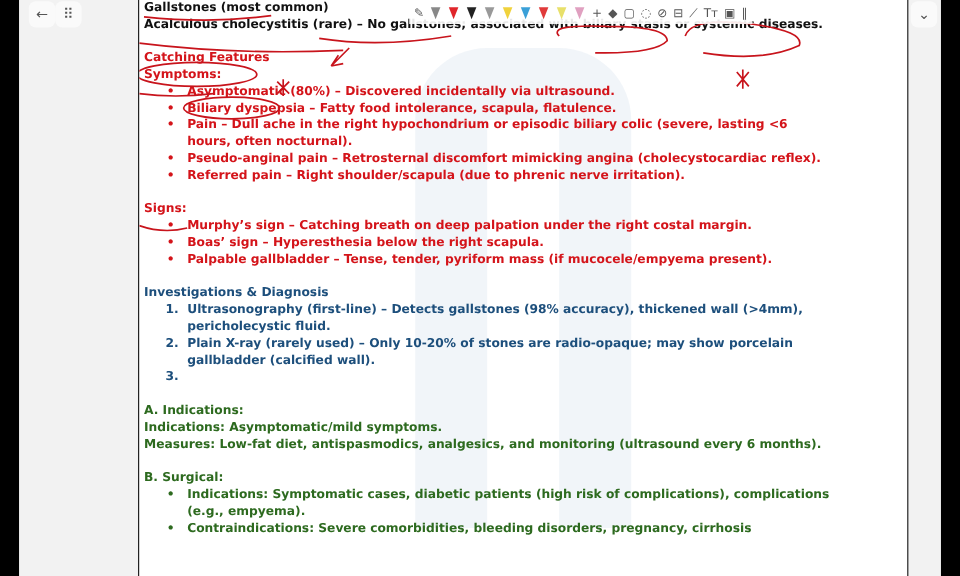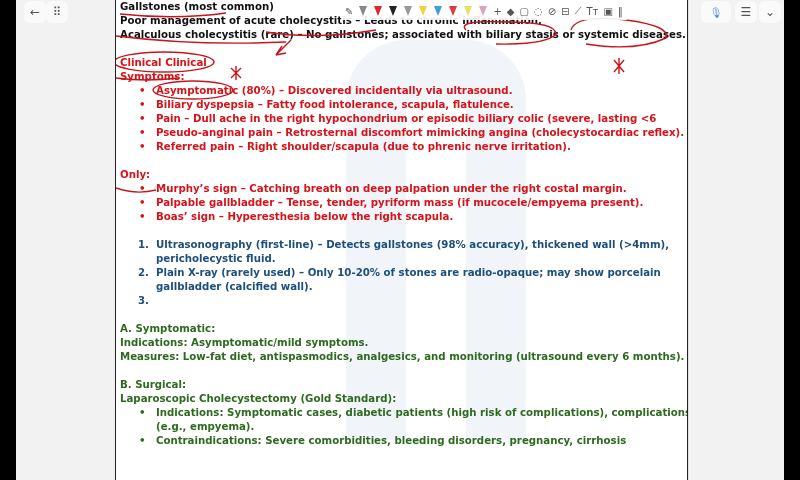--- a/index.html
+++ b/index.html
@@ -1,21 +1,21 @@
 <!DOCTYPE html>
 <html><head>
 <meta charset="utf-8">
 <style>
   *{box-sizing:border-box;margin:0;padding:0}
   html,body{width:800px;height:480px;overflow:hidden;background:#000;font-family:"DejaVu Sans","Liberation Sans",sans-serif}
   .frame{position:absolute;left:16px;top:0;width:768px;height:480px;background:#f2f2f2}
   .leftpanel{position:absolute;left:16px;top:0;width:98px;height:480px;background:#f2f2f2}
   .rightpanel{position:absolute;left:688px;top:0;width:96px;height:480px;background:#f2f2f2;border-left:1px solid #e0e0e0}
   .tbtn{position:absolute;width:22px;height:22px;border-radius:6px;background:#fafafa;display:flex;align-items:center;justify-content:center;color:#555;font-size:12px}
-  .doc{position:absolute;left:115px;top:0;width:573px;height:480px;background:#fff;border-left:1.5px solid #222;border-right:1.5px solid #222;overflow:hidden}
+  .doc{position:absolute;left:115px;top:0;width:642px;height:480px;background:#fff;border-left:1.5px solid #222;border-right:1.5px solid #222;overflow:hidden}
   .wm{position:absolute;left:230px;top:40px;width:180px;height:400px;background:#eef2f7;border-radius:60px 60px 0 0;opacity:.8}
   .wm2{position:absolute;left:290px;top:100px;width:60px;height:340px;background:#fff}
   .content{position:absolute;left:4px;top:0;right:4px;font-size:10.2px;font-weight:bold;line-height:14px}
   .line{white-space:nowrap;height:14px}
   .black{color:#111}
   .red{color:#d4141a}
   .blue{color:#1d4f7c}
   .green{color:#2d6a1f}
   ul.b{list-style:none;padding-left:16px}
   ul.b li{position:relative;padding-left:20px}
@@ -52,54 +52,54 @@
   <div class="tbtn" style="left:70px;top:1px">
       <span>⌄</span>
     </div>
 </div>
 
 <div class="doc">
   <div class="wm"></div>
   <div class="wm2"></div>
   <div class="content">
     <div class="line black">Gallstones (most common)</div>
-    <div class="line black">Poor management of acute cholecystitis – Leads to chronic inflammation.</div>
     <div class="line black">Acalculous cholecystitis (rare) – No gallstones; associated with biliary stasis or systemic diseases.</div>
     <div class="gap"></div>
-    <div class="line red">Clinical Clinical</div>
+    <div class="line red">Catching Features</div>
     <div class="line red">Symptoms:</div>
     <ul class="b red">
       <li class="line">Asymptomatic (80%) – Discovered incidentally via ultrasound.</li>
       <li class="line">Biliary dyspepsia – Fatty food intolerance, scapula, flatulence.</li>
       <li class="line">Pain – Dull ache in the right hypochondrium or episodic biliary colic (severe, lasting &lt;6</li>
+      <div class="line" style="padding-left:20px">hours, often nocturnal).</div>
       <li class="line">Pseudo-anginal pain – Retrosternal discomfort mimicking angina (cholecystocardiac reflex).</li>
       <li class="line">Referred pain – Right shoulder/scapula (due to phrenic nerve irritation).</li>
     </ul>
     <div class="gap"></div>
-    <div class="line red">Only:</div>
+    <div class="line red">Signs:</div>
     <ul class="b red">
       <li class="line">Murphy’s sign – Catching breath on deep palpation under the right costal margin.</li>
+      <li class="line">Boas’ sign – Hyperesthesia below the right scapula.</li>
       <li class="line">Palpable gallbladder – Tense, tender, pyriform mass (if mucocele/empyema present).</li>
-      <li class="line">Boas’ sign – Hyperesthesia below the right scapula.</li>
     </ul>
     <div class="gap"></div>
+    <div class="line blue">Investigations &amp; Diagnosis</div>
     <ol class="n blue">
       <li class="line"><span class="num">1.</span><span>Ultrasonography (first-line) – Detects gallstones (98% accuracy), thickened wall (&gt;4mm),</span></li>
       <div class="line" style="padding-left:20px">pericholecystic fluid.</div>
       <li class="line"><span class="num">2.</span><span>Plain X-ray (rarely used) – Only 10-20% of stones are radio-opaque; may show porcelain</span></li>
       <div class="line" style="padding-left:20px">gallbladder (calcified wall).</div>
       <li class="line"><span class="num">3.</span></li>
     </ol>
     <div class="gap"></div>
-    <div class="line green">A. Symptomatic:</div>
+    <div class="line green">A. Indications:</div>
     <div class="line green">Indications: Asymptomatic/mild symptoms.</div>
     <div class="line green">Measures: Low-fat diet, antispasmodics, analgesics, and monitoring (ultrasound every 6 months).</div>
     <div class="gap"></div>
     <div class="line green">B. Surgical:</div>
-    <div class="line green">Laparoscopic Cholecystectomy (Gold Standard):</div>
     <ul class="b green">
       <li class="line">Indications: Symptomatic cases, diabetic patients (high risk of complications), complications</li>
       <div class="line" style="padding-left:20px">(e.g., empyema).</div>
       <li class="line">Contraindications: Severe comorbidities, bleeding disorders, pregnancy, cirrhosis</li>
     </ul>
   </div>
 
   <svg class="ink" width="573" height="480">
     <g fill="none" stroke="#c8141c" stroke-width="1.4">
       <path d="M4 14 Q60 20 110 13"></path>

